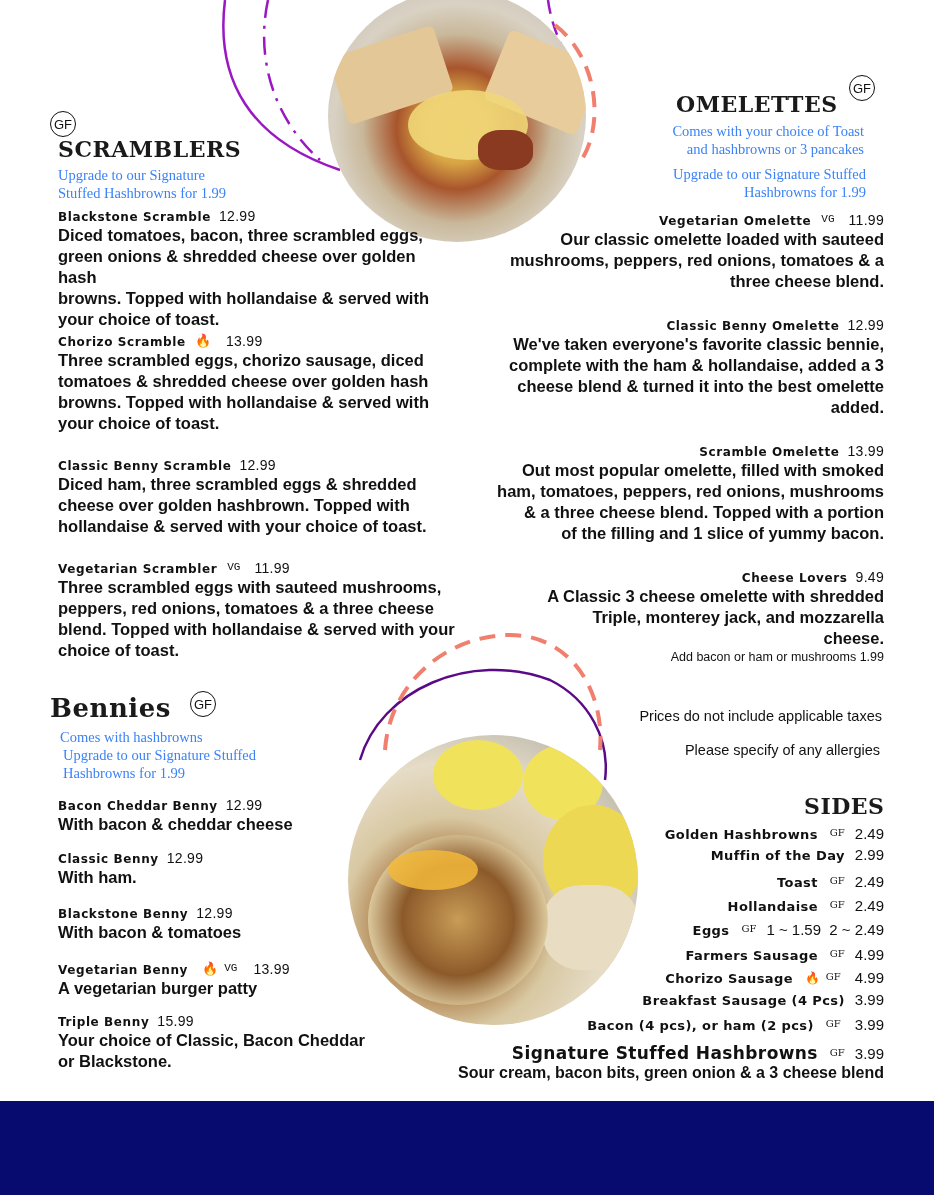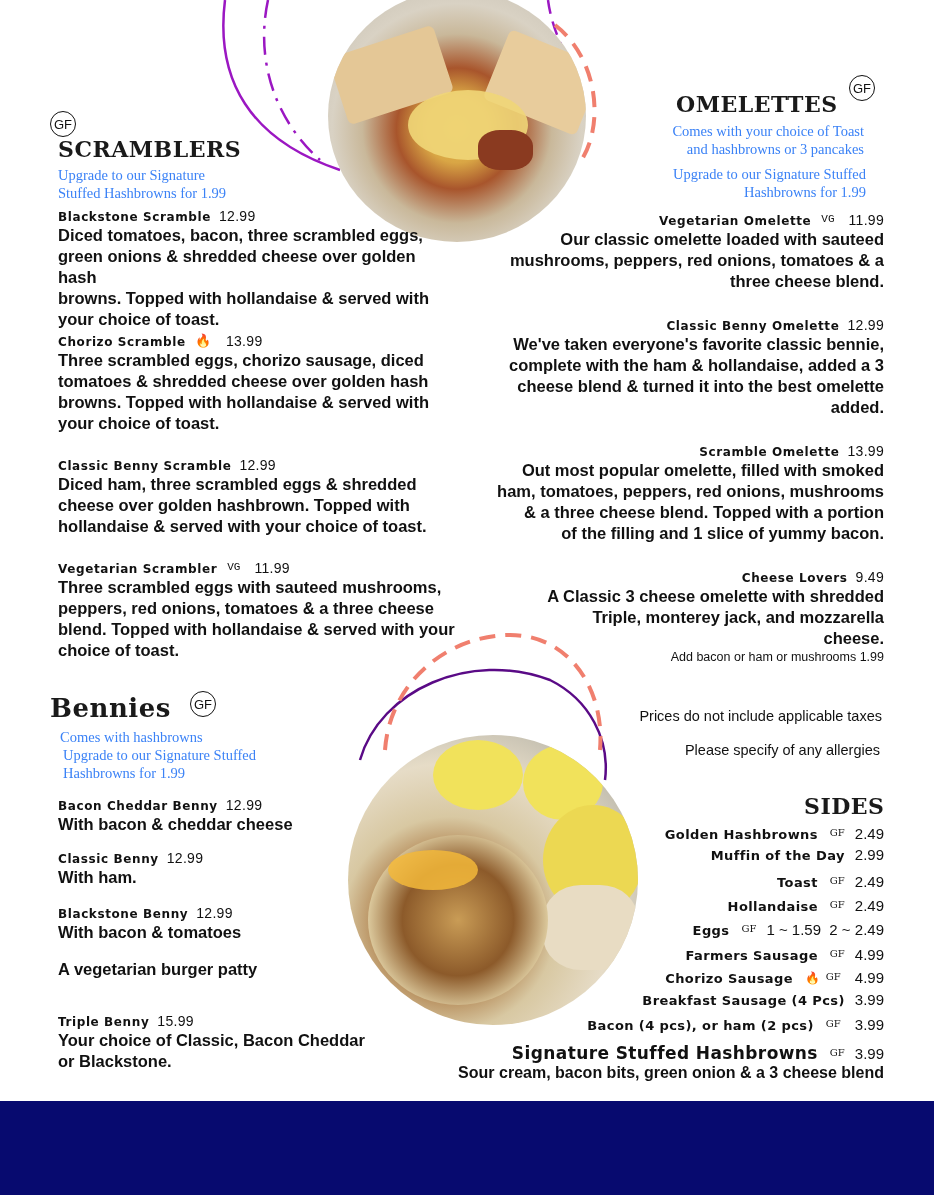--- a/index.html
+++ b/index.html
@@ -172,20 +172,21 @@
   <div><span class="item-name">Classic Benny</span><span class="price">12.99</span></div>
   <div class="desc">With ham.</div>
 </div>
 
 <div class="block" style="left:58px;top:903px;">
   <div><span class="item-name">Blackstone Benny</span><span class="price">12.99</span></div>
   <div class="desc">With bacon &amp; tomatoes</div>
 </div>
 
 <div class="block" style="left:58px;top:959px;">
+  <div><span class="item-name">Vegetarian Benny</span><span class="flame" style="margin-left:14px;">🔥</span><span class="tag" style="margin-left:6px;">VG</span><span class="price" style="margin-left:16px;">13.99</span></div>
   <div class="desc">A vegetarian burger patty</div>
 </div>
 
 <div class="block" style="left:58px;top:1011px;">
   <div><span class="item-name">Triple Benny</span><span class="price">15.99</span></div>
   <div class="desc">
     <div>Your choice of Classic, Bacon Cheddar</div>
     <div>or Blackstone.</div>
   </div>
 </div>

